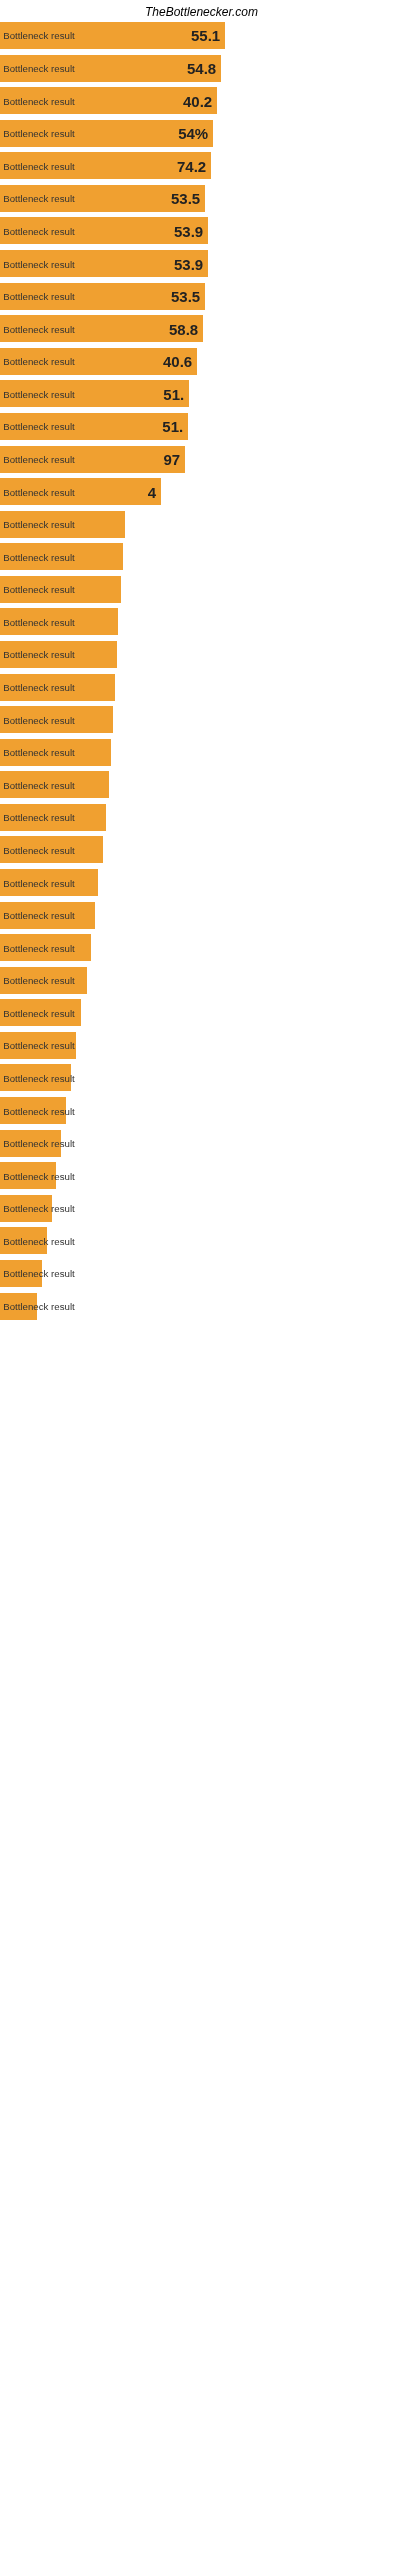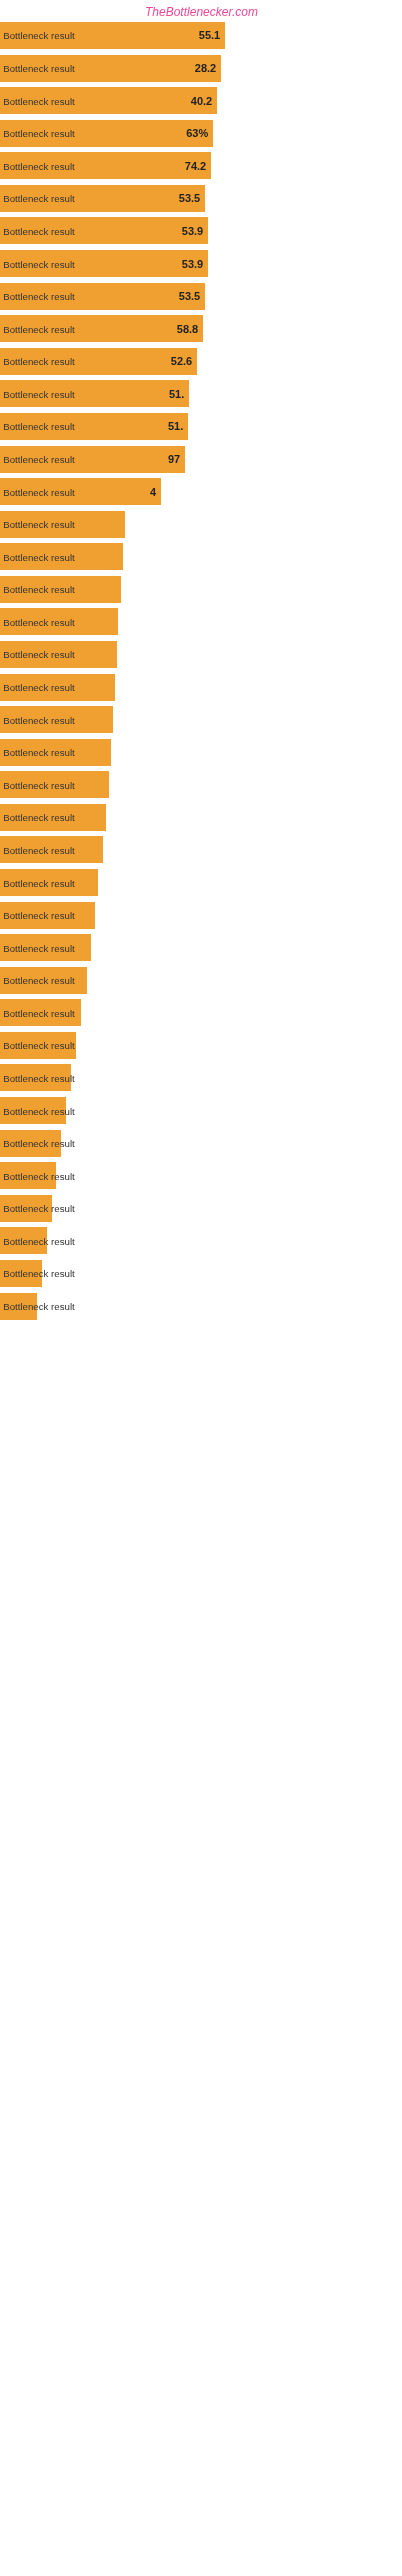--- a/index.html
+++ b/index.html
@@ -12,21 +12,21 @@
       width: 403px;
       background: #fff;
       font-family: Arial, sans-serif;
       font-size: 10.5px;
     }
 
     .site-header {
       text-align: center;
       padding: 4.8px 0 3.2px 0;
       font-size: 12px;
-      color: #ec4899;
+      color: #000000;
       font-style: italic;
     }
 
     .row-wrapper {
       position: relative;
       width: 328px;
       margin-bottom: 2.4px;
     }
 
     .full-bar {
@@ -43,21 +43,21 @@
       font-size: 9.7px;
       color: #333;
       top: 50%;
       transform: translateY(-50%);
       white-space: nowrap;
     }
 
     .row-num {
       position: absolute;
       right: 4.8px;
-      font-size: 11px;
+      font-size: 15px;
       color: #222;
       font-weight: bold;
       top: 50%;
       transform: translateY(-50%);
     }
 
     .spacer {
       height: 3.2px;
     }
   </style>
@@ -72,35 +72,35 @@
     <div class="row-wrapper">
       <div class="full-bar" style="width: 225px; background: rgb(240, 160, 48);">
         <span class="row-text">Bottleneck result</span>
         <span class="row-num">55.1</span>
       </div>
     </div>
     <div class="spacer"></div>
     <div class="row-wrapper">
       <div class="full-bar" style="width: 221px; background: rgb(240, 160, 48);">
         <span class="row-text">Bottleneck result</span>
-        <span class="row-num">28.2</span>
+        <span class="row-num">54.8</span>
       </div>
     </div>
     <div class="spacer"></div>
     <div class="row-wrapper">
       <div class="full-bar" style="width: 217px; background: rgb(240, 160, 48);">
         <span class="row-text">Bottleneck result</span>
         <span class="row-num">40.2</span>
       </div>
     </div>
     <div class="spacer"></div>
     <div class="row-wrapper">
       <div class="full-bar" style="width: 213px; background: rgb(240, 160, 48);">
         <span class="row-text">Bottleneck result</span>
-        <span class="row-num">63%</span>
+        <span class="row-num">54%</span>
       </div>
     </div>
     <div class="spacer"></div>
     <div class="row-wrapper">
       <div class="full-bar" style="width: 211px; background: rgb(240, 160, 48);">
         <span class="row-text">Bottleneck result</span>
         <span class="row-num">74.2</span>
       </div>
     </div>
     <div class="spacer"></div>
@@ -135,21 +135,21 @@
     <div class="row-wrapper">
       <div class="full-bar" style="width: 203px; background: rgb(240, 160, 48);">
         <span class="row-text">Bottleneck result</span>
         <span class="row-num">58.8</span>
       </div>
     </div>
     <div class="spacer"></div>
     <div class="row-wrapper">
       <div class="full-bar" style="width: 197px; background: rgb(240, 160, 48);">
         <span class="row-text">Bottleneck result</span>
-        <span class="row-num">52.6</span>
+        <span class="row-num">40.6</span>
       </div>
     </div>
     <div class="spacer"></div>
     <div class="row-wrapper">
       <div class="full-bar" style="width: 189px; background: rgb(240, 160, 48);">
         <span class="row-text">Bottleneck result</span>
         <span class="row-num">51.</span>
       </div>
     </div>
     <div class="spacer"></div>

